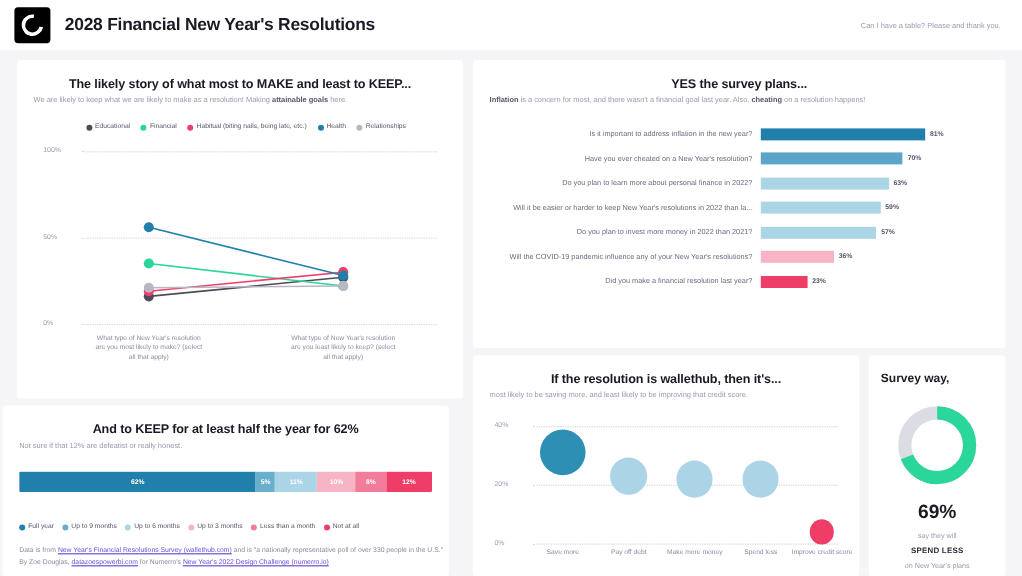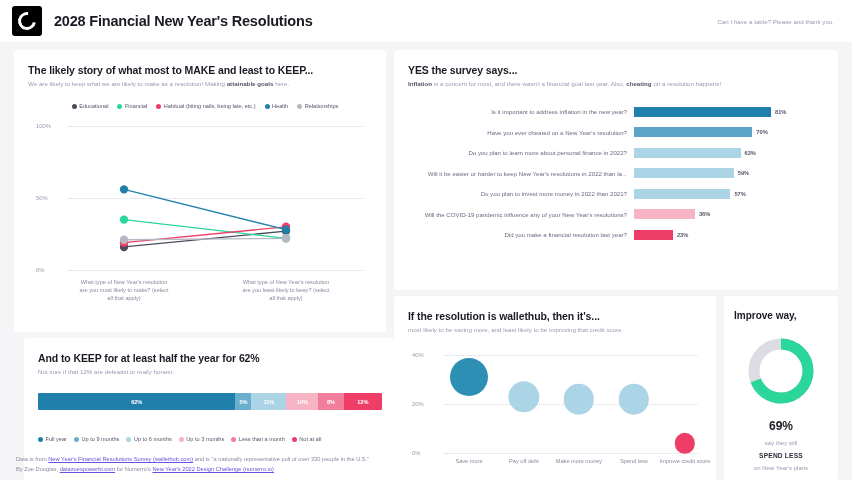--- a/index.html
+++ b/index.html
@@ -38,20 +38,21 @@
   }
 
   
   .canvas { position: relative; width: 852px; height: 438px; }
   .card {
     position: absolute; background: #fff; border-radius: 3px;
   }
   .card-title {
     font-size: 10.5px; font-weight: bold; color: #1a1a24;
     letter-spacing: -0.1px;
+    text-align: center;
   }
   .card-sub {
     font-size: 6.2px; color: #9a9ab0; margin-top: 4px;
   }
   .card-sub b { color: #55556a; font-weight: bold; }
 
   
   #panel-make { left: 14px; top: 8px; width: 372px; height: 282px; padding: 14px 14px 0 14px; }
   .legend { display: flex; gap: 9px; margin-top: 16px; justify-content: center; padding-left: 10px;}
   .legend-item { display: flex; align-items: center; gap: 2.5px; font-size: 5.6px; color: #55556a; }
@@ -61,21 +62,21 @@
   .gridline { position: absolute; left: 40px; right: 8px; height: 0;
     border-top: 1px dotted #d8d8e2; }
   .ytick { position: absolute; left: 8px; font-size: 5.8px; color: #9a9ab0; transform: translateY(-50%); }
   .slope-svg { position: absolute; left: 0; top: 0; width: 100%; height: 100%; }
   .xlab {
     position: absolute; bottom: -1px; width: 90px; text-align: center;
     font-size: 5.6px; color: #8a8aa0; line-height: 1.45;
   }
 
   
-  #panel-keep { left: 24px; top: 296px; width: 372px; height: 142px; padding: 14px 14px 0 14px; }
+  #panel-keep { left: 2px; top: 296px; width: 372px; height: 142px; padding: 14px 14px 0 14px; }
   .stack {
     display: flex; height: 17px; margin-top: 18px; overflow: hidden;
     border-radius: 1px;
   }
   .stack-seg {
     display: flex; align-items: center; justify-content: center;
     font-size: 5.6px; color: #fff; font-weight: bold;
   }
   .legend2 { display: flex; gap: 7px; margin-top: 26px; flex-wrap: nowrap; }
   .legend2 .legend-item { font-size: 5.6px; }
@@ -103,21 +104,21 @@
   .bubble { position: absolute; border-radius: 50%; transform: translate(-50%,-50%); }
   .bub-xlab {
     position: absolute; width: 64px; text-align: center;
     font-size: 5.6px; color: #8a8aa0; line-height: 1.4; transform: translateX(-50%);
   }
 
   
   #panel-donut { left: 724px; top: 254px; width: 114px; height: 184px; padding: 14px 10px 0 10px; text-align: center; }
   .donut-title { font-size: 10px; font-weight: bold; color: #1a1a24; text-align: left; }
   .donut-holder { display:flex; justify-content:center; margin-top: 14px; }
-  .donut-pct { font-size: 12px; font-weight: bold; color: #1a1a24; margin-top: 12px; }
+  .donut-pct { font-size: 16px; font-weight: bold; color: #1a1a24; margin-top: 12px; }
   .donut-l1 { font-size: 6px; color: #9a9ab0; margin-top: 7px; }
   .donut-l2 { font-size: 6.6px; font-weight: bold; color: #2b2b3a; margin-top: 6px; letter-spacing: .2px;}
   .donut-l3 { font-size: 6px; color: #9a9ab0; margin-top: 6px; }
 
   
   .footer {
     position: absolute; left: 16px; bottom: 5px;
     font-size: 5.7px; color: #8a8aa0; line-height: 1.75;
   }
   .footer a { color: #6a4fd8; text-decoration: underline; }
@@ -222,21 +223,21 @@
           <span>Less than a month</span>
         </div>
         <div class="legend-item">
           <span class="dot" style="background:#ee3e68"></span>
           <span>Not at all</span>
         </div>
       </div>
   </div>
 
   <div class="card" id="panel-survey">
-    <div class="card-title">YES the survey says...</div>
+    <div class="card-title">YES the survey plans...</div>
     <div class="card-sub"><b>Inflation</b><span> is a concern for most, and there wasn't a financial goal last year. Also, </span><b>cheating</b><span> on a resolution happens!</span></div>
     <div class="bar-rows" id="bar-rows">
         <div class="bar-row">
           <div class="bar-label">Is it important to address inflation in the new year?</div>
           <div class="bar-track">
             <div class="bar-fill" style="width:72.09%;background:#2180ab"></div>
             <div class="bar-val" style="left:calc(72.09% + 4px)">81%</div>
           </div>
         </div>
         <div class="bar-row">
@@ -301,21 +302,21 @@
         <div class="bubble" style="left: 171px; top: 54.1px; width: 30.48px; height: 30.48px; background: rgb(171, 212, 230);"></div>
         <div class="bub-xlab" style="left: 171px; top: 113px;">Make more money</div>
         <div class="bubble" style="left: 226px; top: 54.1px; width: 30.48px; height: 30.48px; background: rgb(171, 212, 230);"></div>
         <div class="bub-xlab" style="left: 226px; top: 113px;">Spend less</div>
         <div class="bubble" style="left: 277px; top: 98.2px; width: 20.4px; height: 20.4px; background: rgb(238, 62, 104);"></div>
         <div class="bub-xlab" style="left: 277px; top: 113px;">Improve credit score</div>
       </div>
   </div>
 
   <div class="card" id="panel-donut">
-    <div class="donut-title">Improve way,</div>
+    <div class="donut-title">Survey way,</div>
     <div class="donut-holder" id="donut-holder">
         <svg width="72" height="72" viewBox="0 0 72 72">
           <circle cx="36" cy="36" r="27" fill="none" stroke="#dcdce4" stroke-width="11"></circle>
           <circle cx="36" cy="36" r="27" fill="none" stroke="#2ad699" stroke-width="11" stroke-dasharray="117.0557422727557 169.64600329384882" transform="rotate(-90 36 36)"></circle>
         </svg>
       </div>
     <div class="donut-pct">69%</div>
     <div class="donut-l1">say they will</div>
     <div class="donut-l2">SPEND LESS</div>
     <div class="donut-l3">on New Year's plans</div>

